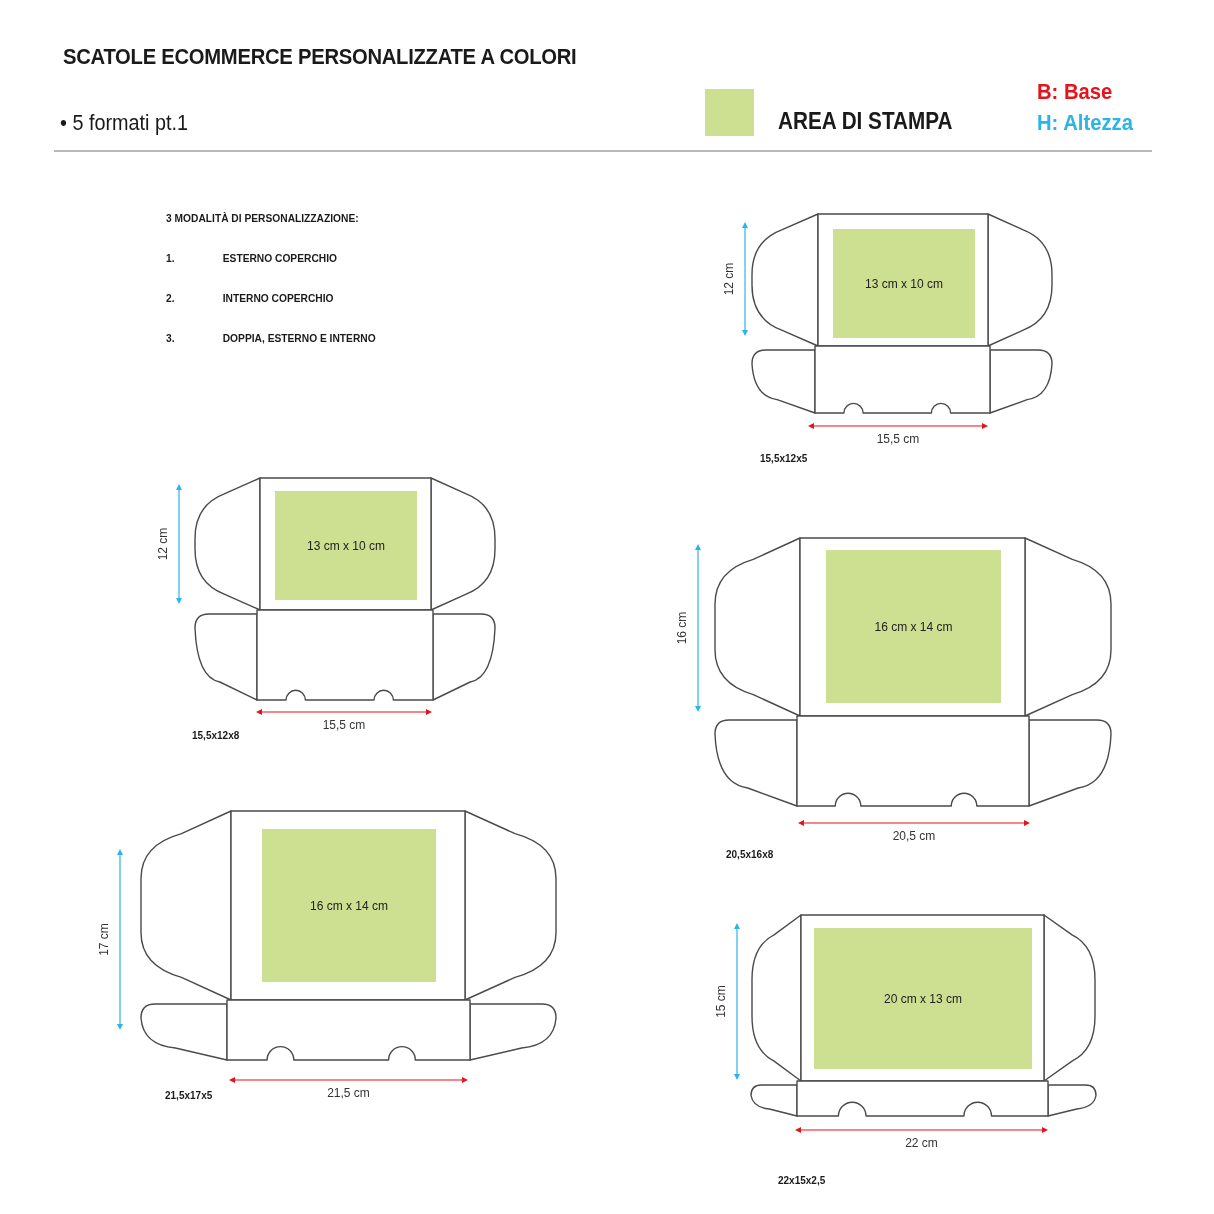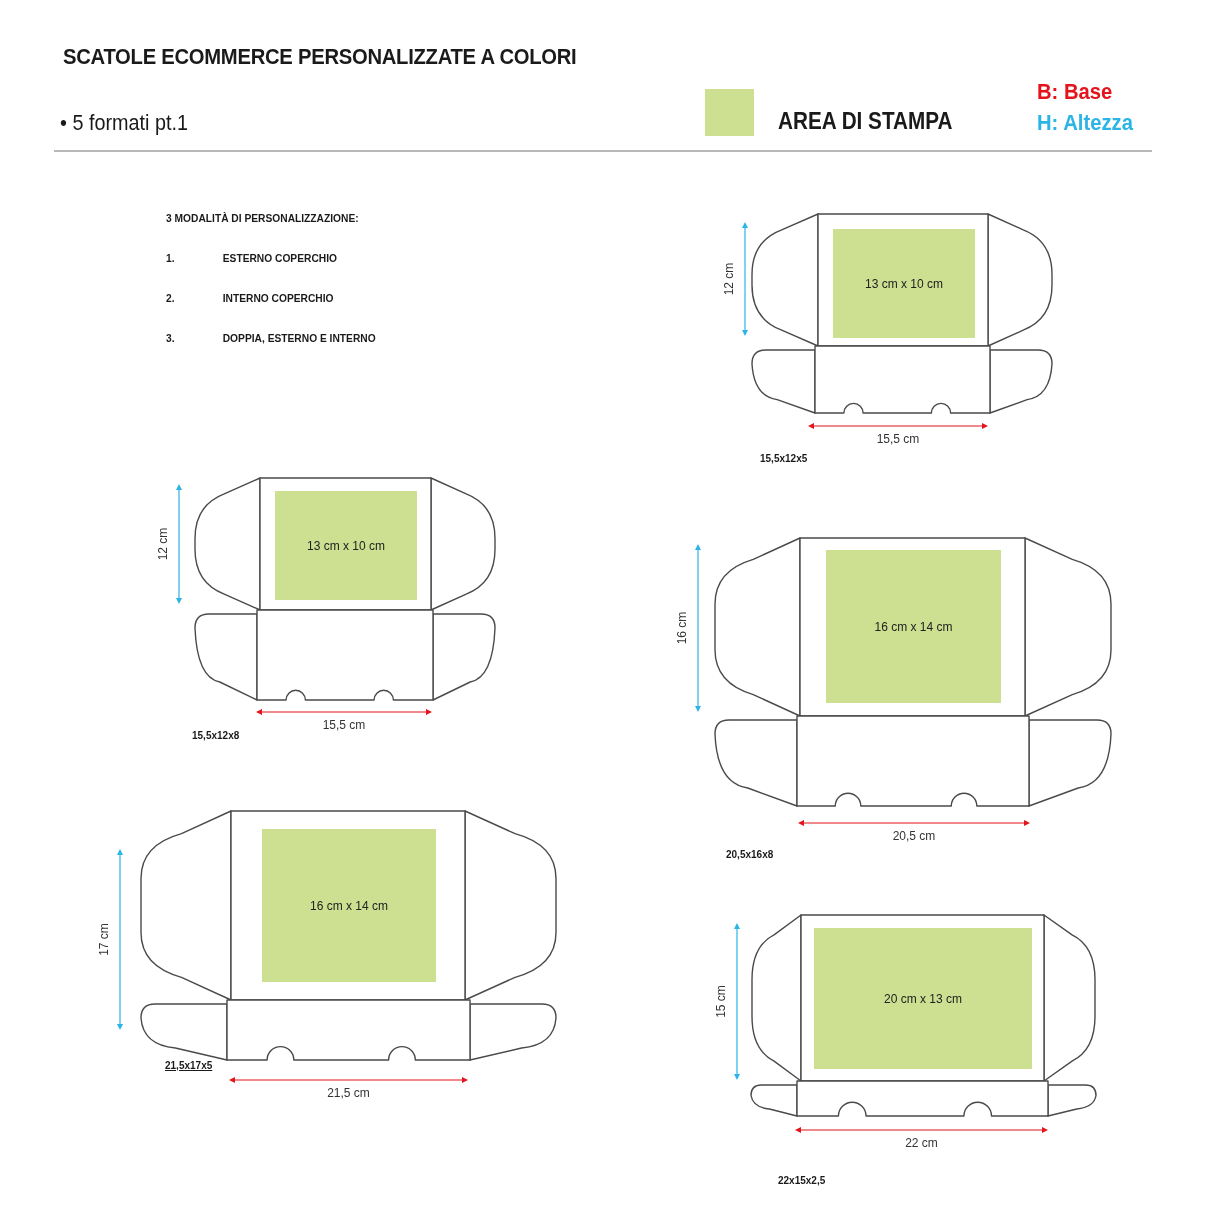--- a/index.html
+++ b/index.html
@@ -176,15 +176,15 @@
       <line x1="799" y1="1130" x2="1044" y2="1130" stroke="#e3141b" stroke-width="1.2"></line>
       <path d="M795,1130 l6,-3 l0,6 Z" fill="#e3141b"></path>
       <path d="M1048,1130 l-6,-3 l0,6 Z" fill="#e3141b"></path>
       <text x="921.5" y="1147" text-anchor="middle" font-size="12" fill="#333333" font-family="Liberation Sans, sans-serif">22 cm</text>
     </g>
   </svg>
 <div id="labels">
     <div class="box-label" style="left: 760px; top: 453px;">15,5x12x5</div>
     <div class="box-label" style="left: 192px; top: 730px;">15,5x12x8</div>
     <div class="box-label" style="left: 726px; top: 833px; margin-top: 16px;">20,5x16x8</div>
-    <div class="box-label" style="left: 165px; top: 1060px; text-decoration: underline;">21,5x17x5</div>
+    <div class="box-label" style="left: 165px; top: 1090px;">21,5x17x5</div>
     <div class="box-label" style="left: 778px; top: 1139px; margin-top: 36px;">22x15x2,5</div>
   </div>
 
 </body></html>

